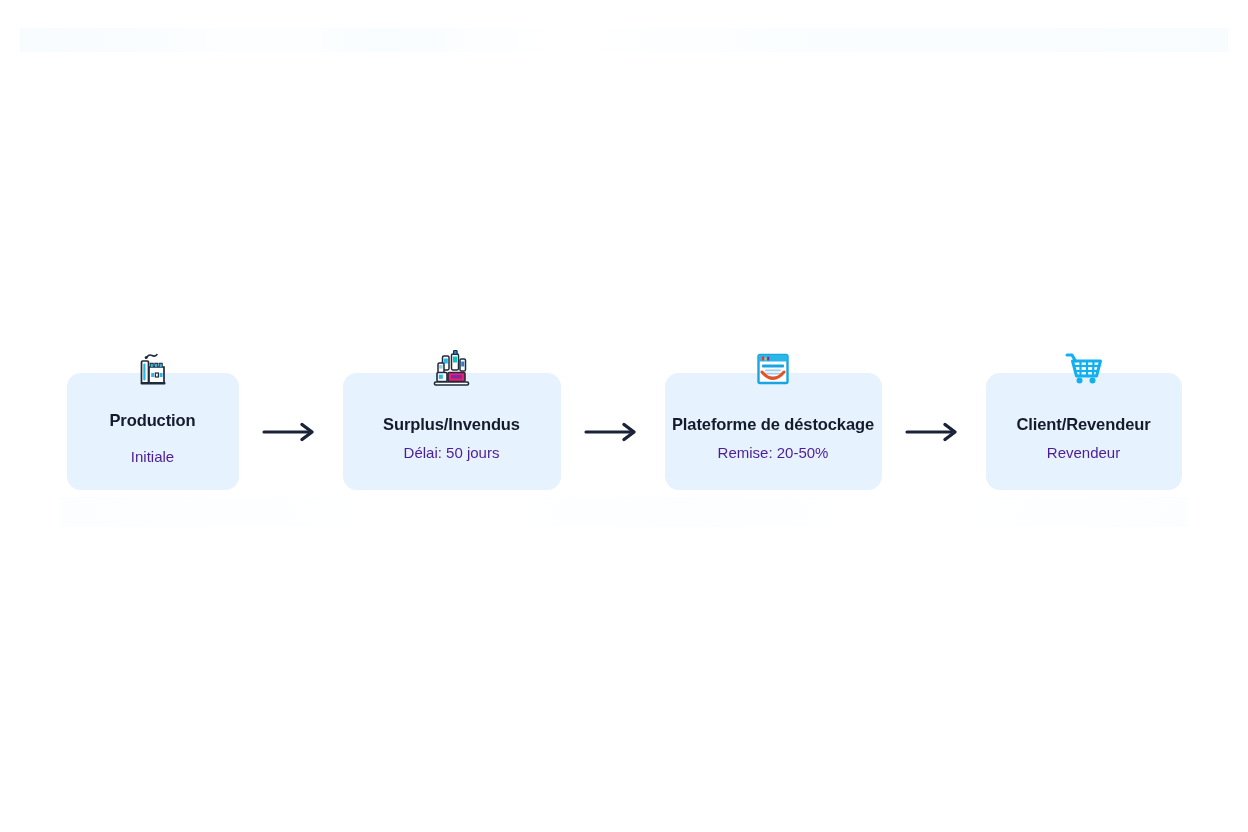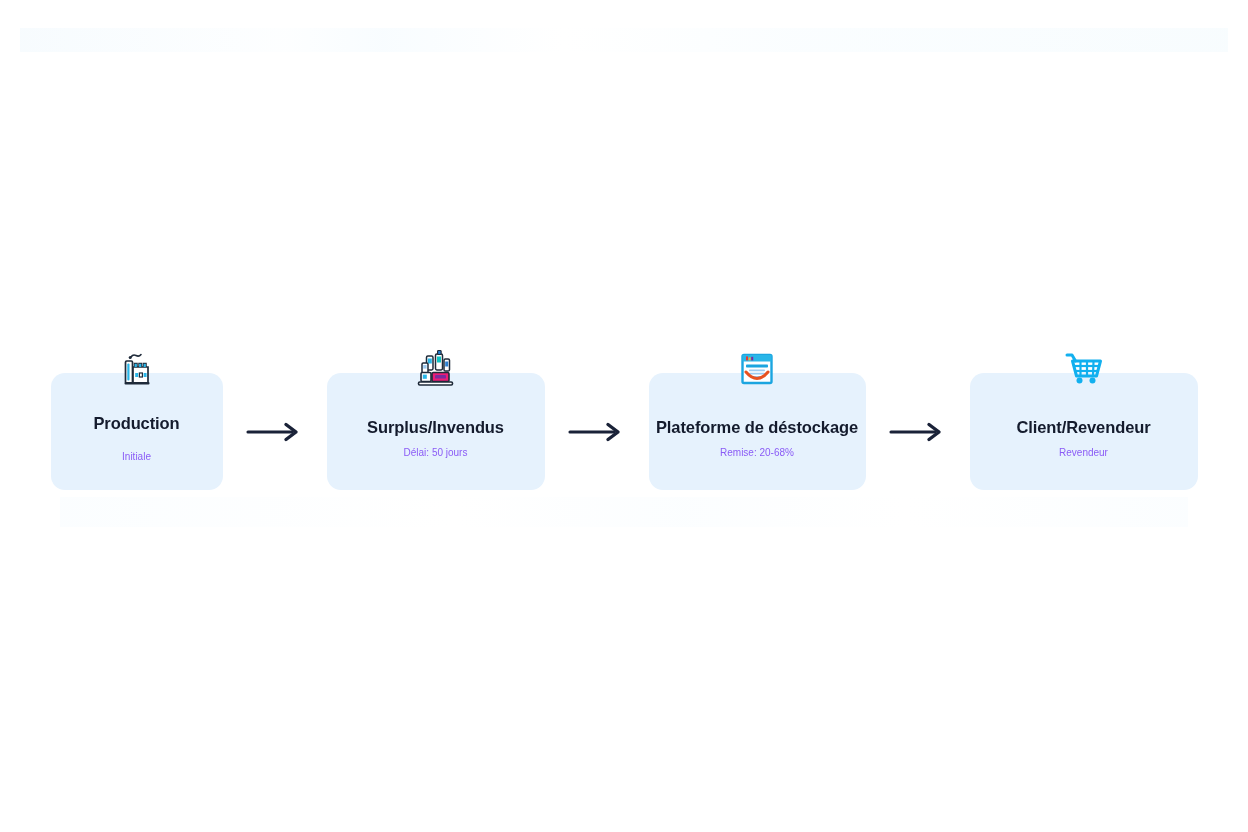--- a/index.html
+++ b/index.html
@@ -72,21 +72,21 @@
     display: flex;
     flex-direction: column;
     align-items: center;
     justify-content: center;
     padding: 0 14px;
     flex: 0 0 auto;
   }
   .step.s1 { width: 172px; gap: 8px; }
   .step.s2 { width: 218px; }
   .step.s3 { width: 217px; }
-  .step.s4 { width: 228px; }
+  .step.s4 { width: 196px; }
 
   .step-icon {
     position: absolute;
     top: -27px;
     left: 50%;
     transform: translateX(-50%);
     width: 46px;
     height: 46px;
     display: flex;
     align-items: center;
@@ -97,23 +97,23 @@
   .step-title {
     font-size: 16.5px;
     font-weight: bold;
     color: #141b2d;
     letter-spacing: -0.1px;
     white-space: nowrap;
     margin-top: 14px;
     line-height: 1.2;
   }
   .step-sub {
-    font-size: 10px;
+    font-size: 15px;
     font-weight: normal;
-    color: #8b5cf6;
+    color: #4c1d95;
     white-space: nowrap;
     margin-top: 9px;
     line-height: 1.2;
   }
 
   .arrow {
     flex: 0 0 auto;
     width: 104px;
     height: 117px;
     display: flex;
@@ -200,21 +200,21 @@
           <rect x="13.6" y="10.4" width="2" height="3" fill="#f2b134"></rect>
           <rect x="16.2" y="9.8" width="2" height="3.6" fill="#7b2b9e"></rect>
           <rect x="11" y="17.5" width="22" height="3" rx="0.8" fill="#1ba5e0"></rect>
           <rect x="14" y="22.5" width="16" height="1.8" rx="0.8" fill="#9ecbf0"></rect>
           <rect x="14" y="25.8" width="16" height="1.8" rx="0.8" fill="#9ecbf0"></rect>
           <rect x="16" y="29.1" width="12" height="1.8" rx="0.8" fill="#9ecbf0"></rect>
           <path d="M11 25 q11 13 22 0" fill="none" stroke="#e8511f" stroke-width="3" stroke-linecap="round"></path>
         </svg>
       </span>
       <span class="step-title">Plateforme de déstockage</span>
-      <span class="step-sub">Remise: 20-68%</span>
+      <span class="step-sub">Remise: 20-50%</span>
     </div>
 
     <div class="arrow">
       <svg width="58" height="24" viewBox="0 0 58 24">
         <line x1="2" y1="12" x2="46" y2="12" stroke="#1a2238" stroke-width="3.1" stroke-linecap="round"></line>
         <polyline points="40,4.5 50,12 40,19.5" fill="none" stroke="#1a2238" stroke-width="3.4" stroke-linecap="round" stroke-linejoin="round"></polyline>
       </svg>
     </div>
 
     <div class="step s4">

